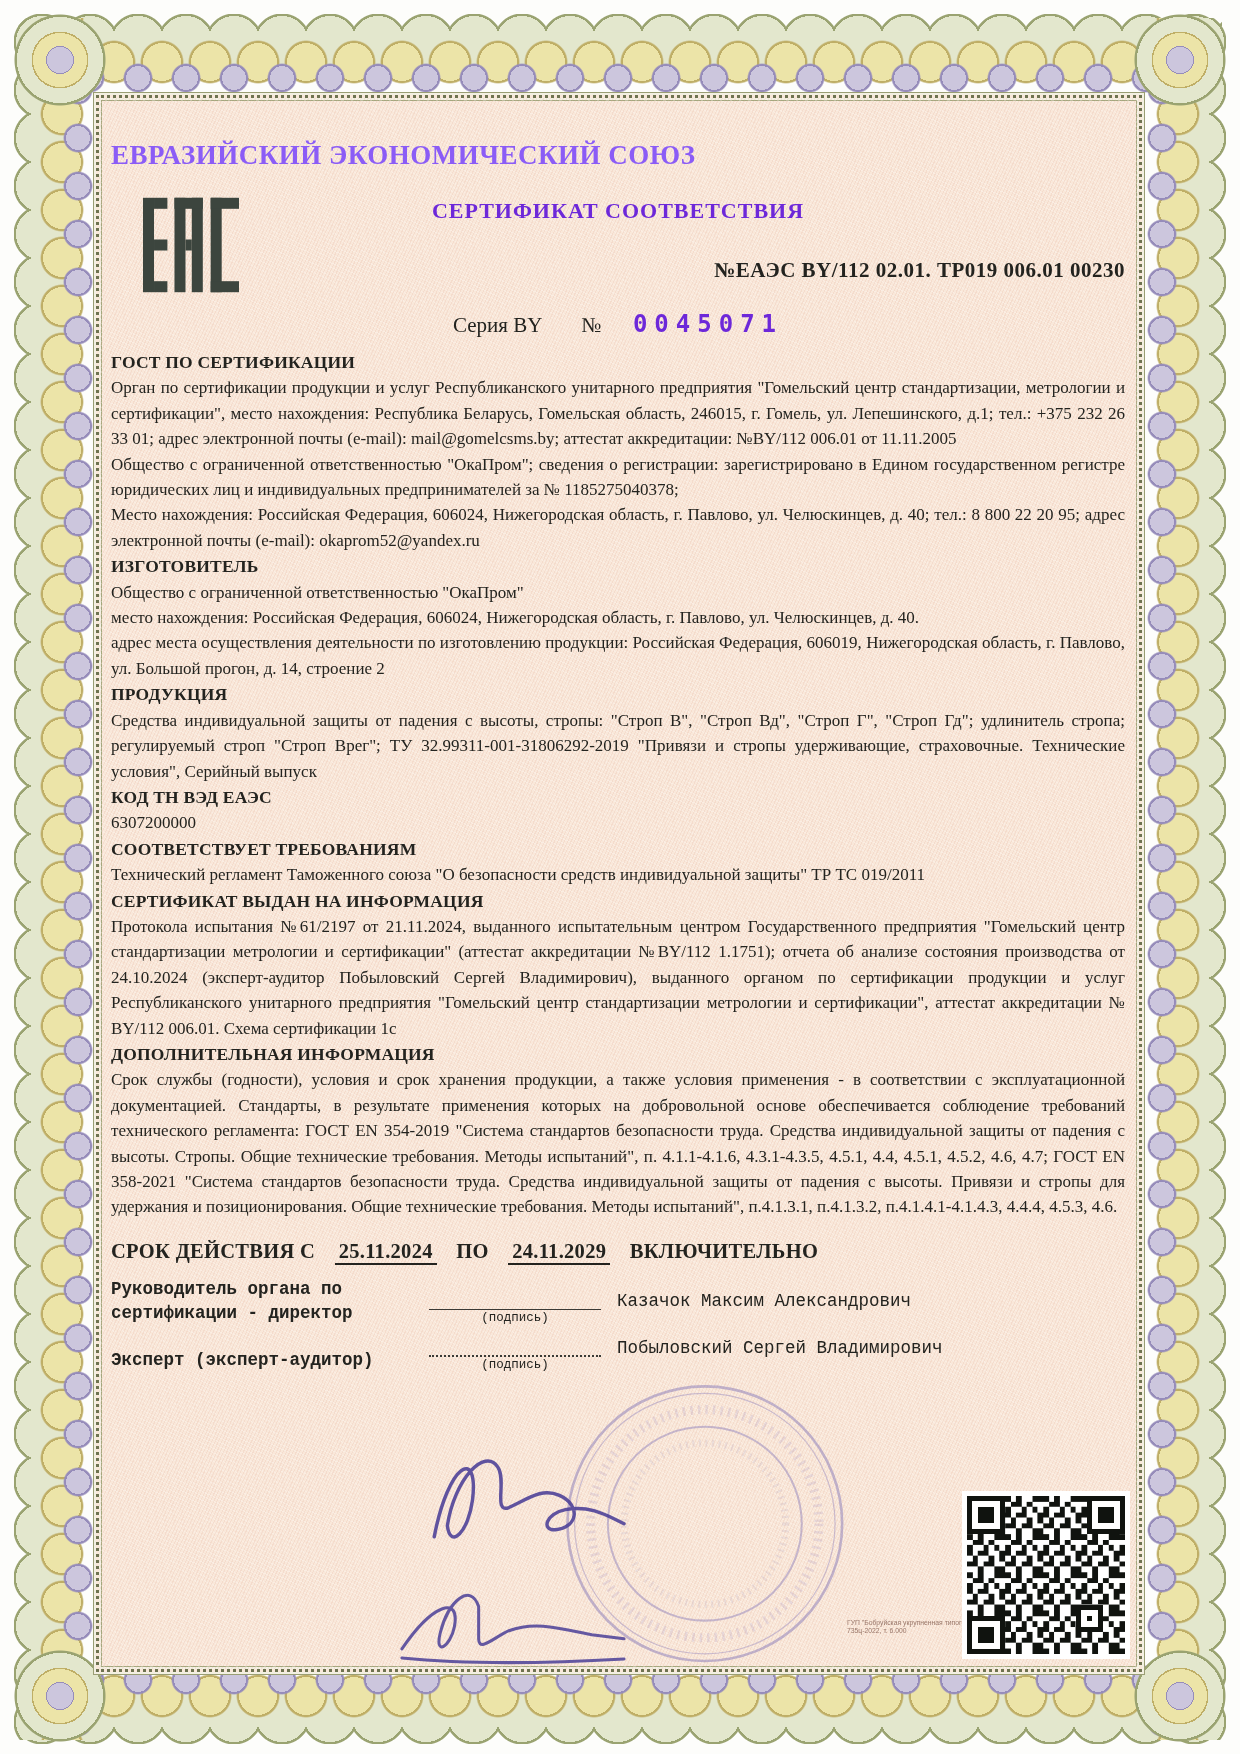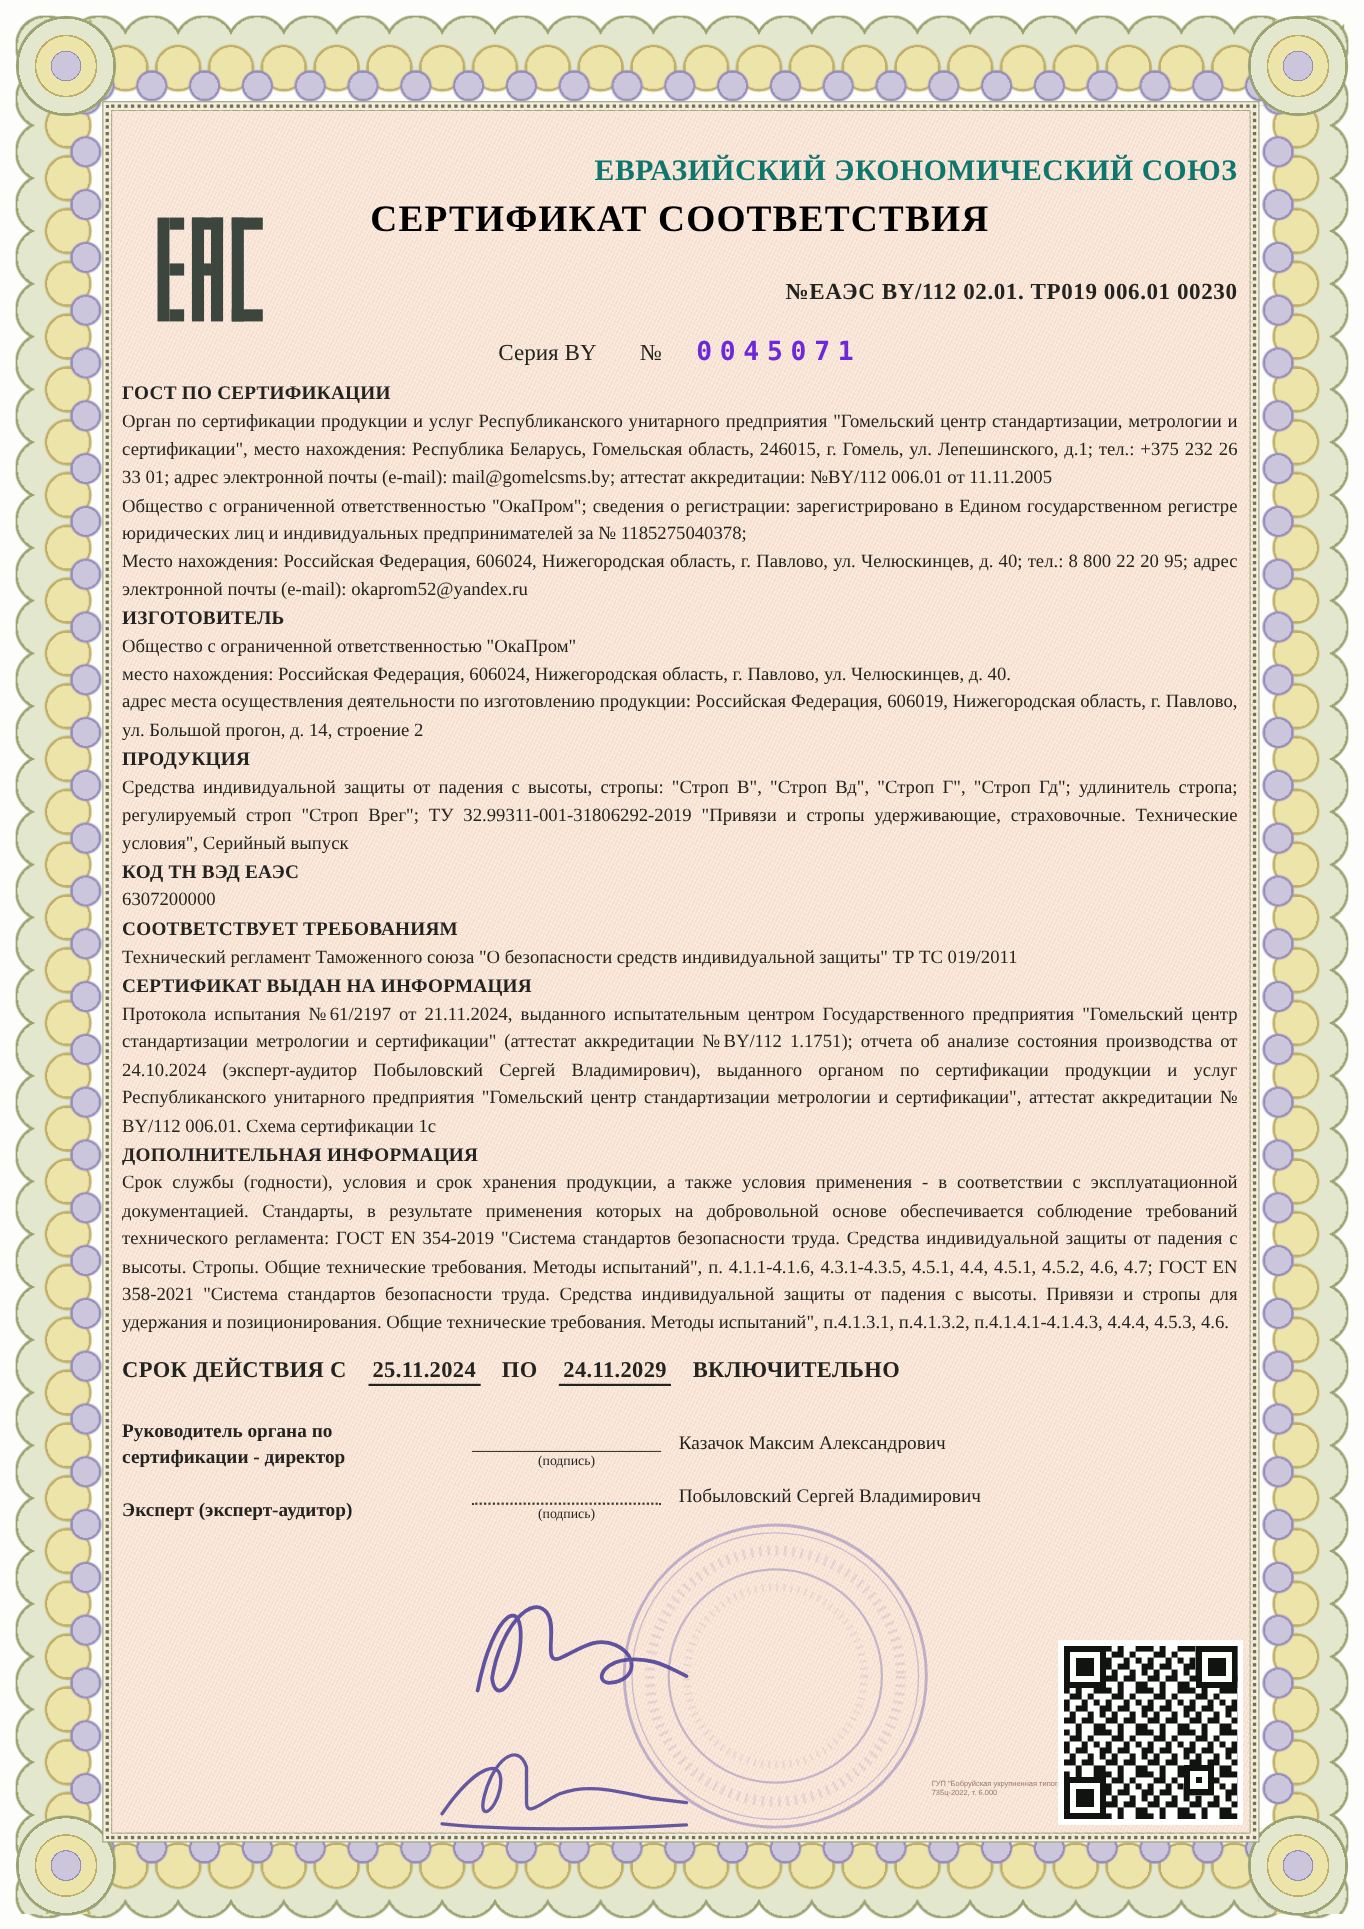--- a/index.html
+++ b/index.html
@@ -44,38 +44,38 @@
     border:3px dotted #6e7350;
     box-shadow:0 0 0 2px #f3f0e2,0 0 0 3px #9a9e74, inset 0 0 0 2px #f3f0e2, inset 0 0 0 3px #a3a77e;
     background:#f9e8da;}
   .frame::before{content:"";position:absolute;inset:0;pointer-events:none;
     background:repeating-linear-gradient(295deg,rgba(226,170,148,.20) 0 1px,rgba(0,0,0,0) 1px 3px),
                repeating-linear-gradient(25deg,rgba(255,255,255,.25) 0 1px,rgba(0,0,0,0) 1px 4px);}
   .content{position:absolute;inset:0;padding:22px 14px 6px 12px;overflow:hidden;}
 
   
   .eac-logo{position:absolute;left:44px;top:88px;width:96px;height:118px;}
-  h1.doc-title{font-size:27px;letter-spacing:.5px;text-align:right;margin:20px 0 0;font-weight:bold;color:#0f766e;}
-  h2.doc-subtitle{font-size:34px;letter-spacing:1px;text-align:center;margin:10px 0 0;font-weight:bold;color:#000000;}
+  h1.doc-title{font-size:27px;letter-spacing:.5px;text-align:left;margin:20px 0 0;font-weight:bold;color:#8b5cf6;}
+  h2.doc-subtitle{font-size:22px;letter-spacing:1px;text-align:center;margin:27px 0 0;font-weight:bold;color:#6d28d9;}
   .cert-no{font-size:21px;text-align:right;margin:34px 0 0;font-weight:bold;letter-spacing:.5px;}
   .series-line{font-size:21px;text-align:center;margin:27px 0 12px;}
   .series-label{margin-right:34px;}
   .series-sign{margin-right:26px;}
   .series-number{font-family:"DejaVu Sans Mono","Liberation Mono",monospace;color:#6d28d9;font-size:24px;letter-spacing:7px;font-weight:bold;}
 
   
   .sections{font-size:17px;line-height:25.4px;}
   .sections h3{font-size:17.5px;margin:1px 0 0;font-weight:bold;letter-spacing:.2px;}
   .sections p{margin:0;text-align:justify;}
 
   
   .validity{font-size:20.5px;font-weight:bold;margin:20px 0 0;letter-spacing:.3px;}
   .validity .date{border-bottom:2px solid #23231f;padding:0 4px 1px;}
   .validity .gap{display:inline-block;width:14px;}
-  .sign-block{margin-top:30px;position:relative;z-index:5;}
+  .sign-block{margin-top:14px;position:relative;z-index:5;font-family:Liberation Mono, monospace;}
   .sign-row{display:flex;align-items:flex-end;margin-bottom:6px;}
   .sign-role{width:308px;font-weight:bold;font-size:17.5px;line-height:24px;}
   .sign-line{width:172px;text-align:center;margin:0 10px;}
   .sign-line .rule{border-bottom:1.6px solid #3a3a35;height:24px;}
   .sign-line .rule.dotted{border-bottom:2px dotted #3a3a35;}
   .sign-line .cap{font-size:12.5px;margin-top:1px;}
   .sign-name{font-size:17.5px;padding-bottom:14px;padding-left:6px;}
 
   .fine-print{position:absolute;left:748px;bottom:34px;width:250px;font-size:6.8px;
     font-family:"Liberation Sans","DejaVu Sans",sans-serif;color:#99776a;z-index:4;line-height:1.2;}

